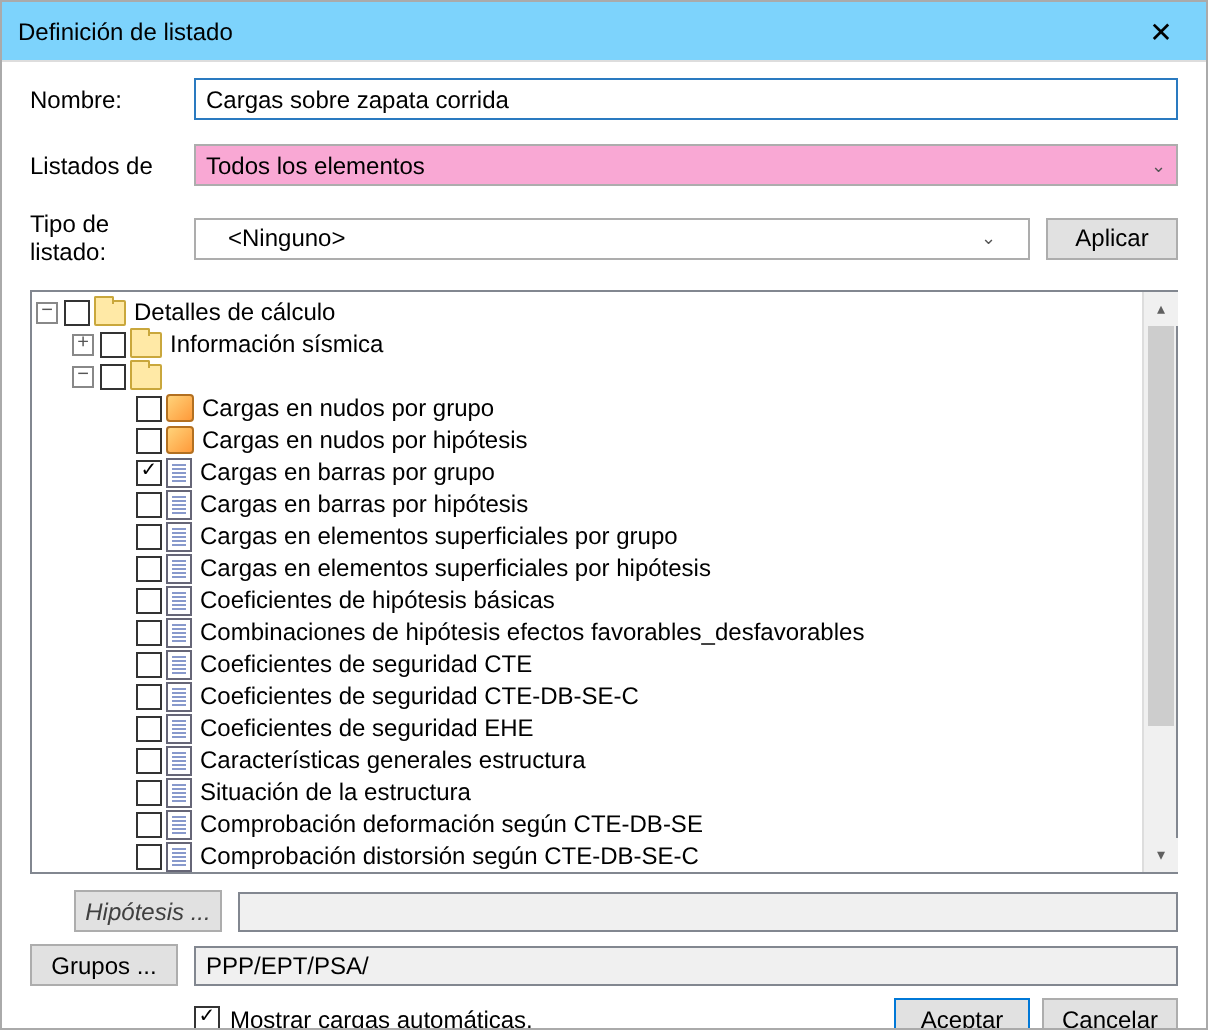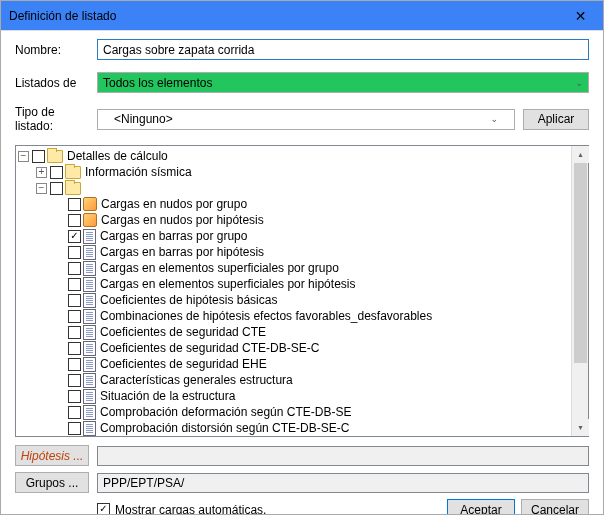--- a/index.html
+++ b/index.html
@@ -8,21 +8,21 @@
     font-family: "Segoe UI", Tahoma, sans-serif;
     font-size: 12px;
     background: #fff;
     width: 604px;
     height: 515px;
     overflow: hidden;
     border: 1px solid #aaa;
   }
   .titlebar {
     height: 30px;
-    background: #3b82f6;
+    background: #7dd3fc;
     border-bottom: 1px solid #ddd;
     display: flex;
     align-items: center;
     padding: 0 8px;
     position: relative;
   }
   .titlebar .title { font-size: 12px; }
   .titlebar .closebtn {
     position: absolute;
     right: 0; top: 0;
@@ -49,21 +49,21 @@
     padding: 2px 5px;
     font-family: inherit;
     font-size: 12px;
     outline: none;
   }
   .txt.focus { border: 1px solid #2a7ac0; }
   .sel {
     flex: 1;
     height: 21px;
     border: 1px solid #adadad;
-    background: #22c55e;
+    background: #f9a8d4;
     padding: 2px 5px;
     display: flex;
     align-items: center;
     justify-content: space-between;
   }
   .sel2 {
     flex: 1;
     height: 21px;
     border: 1px solid #adadad;
     background: #fff;
@@ -193,21 +193,21 @@
   .btn-small {
     height: 21px;
     border: 1px solid #adadad;
     background: #e1e1e1;
     width: 74px;
     font-style: italic;
     display:flex;align-items:center;justify-content:center;
     font-size: 12px; font-family:inherit;
     margin-right: 8px;
   }
-  .btn-small.disabled { color: #c2410c; }
+  .btn-small.disabled { color: #404040; margin-left: 22px; }
   .readonly-field {
     flex: 1;
     height: 20px;
     border: 1px solid #828790;
     background: #f0f0f0;
     padding: 2px 5px;
     display:flex;align-items:center;
   }
   .chk-row {
     display:flex;align-items:center;

